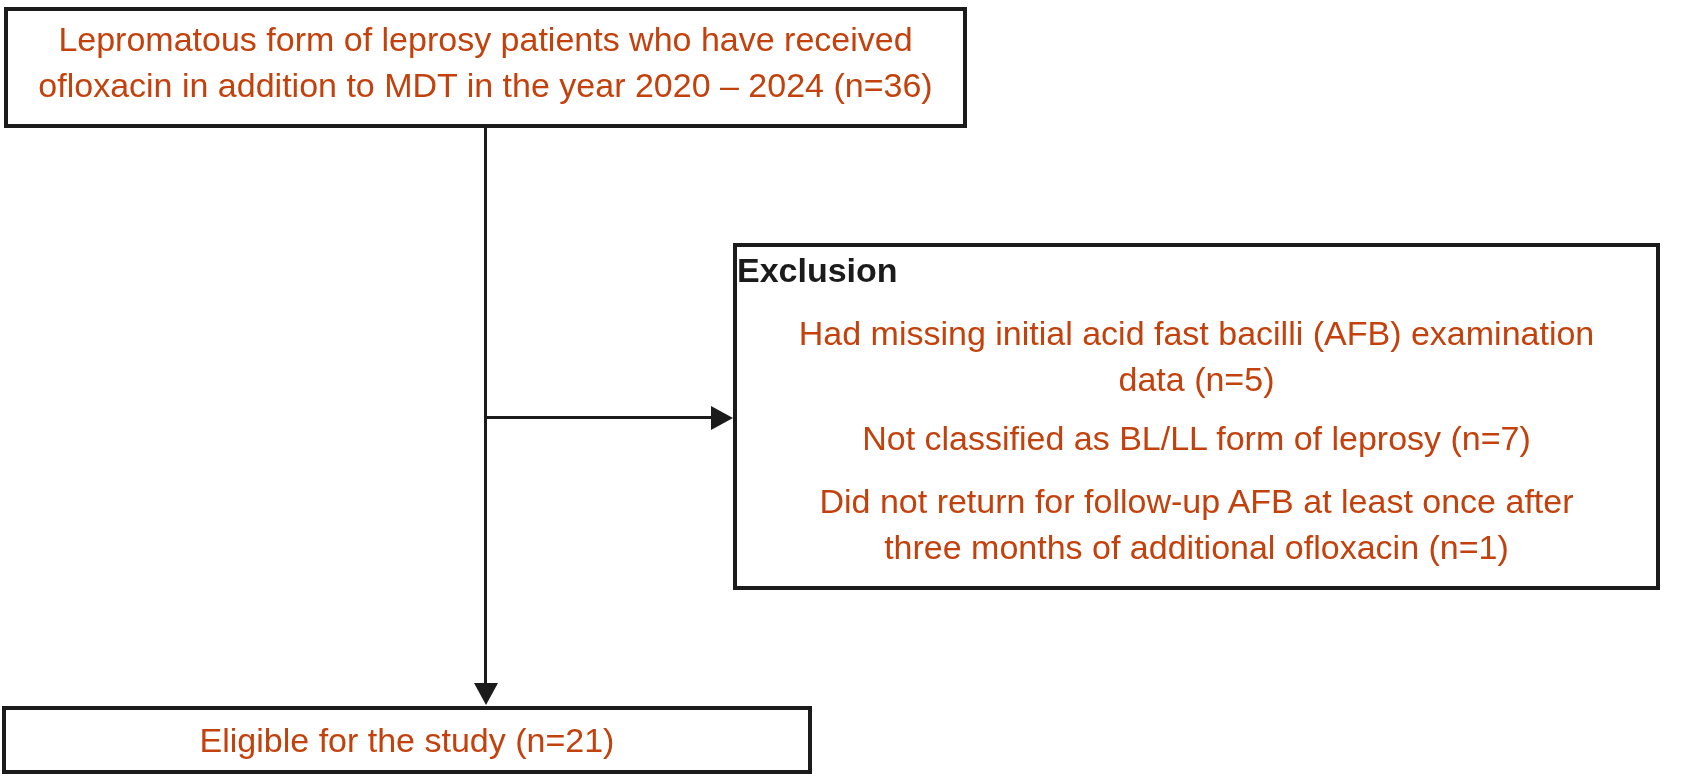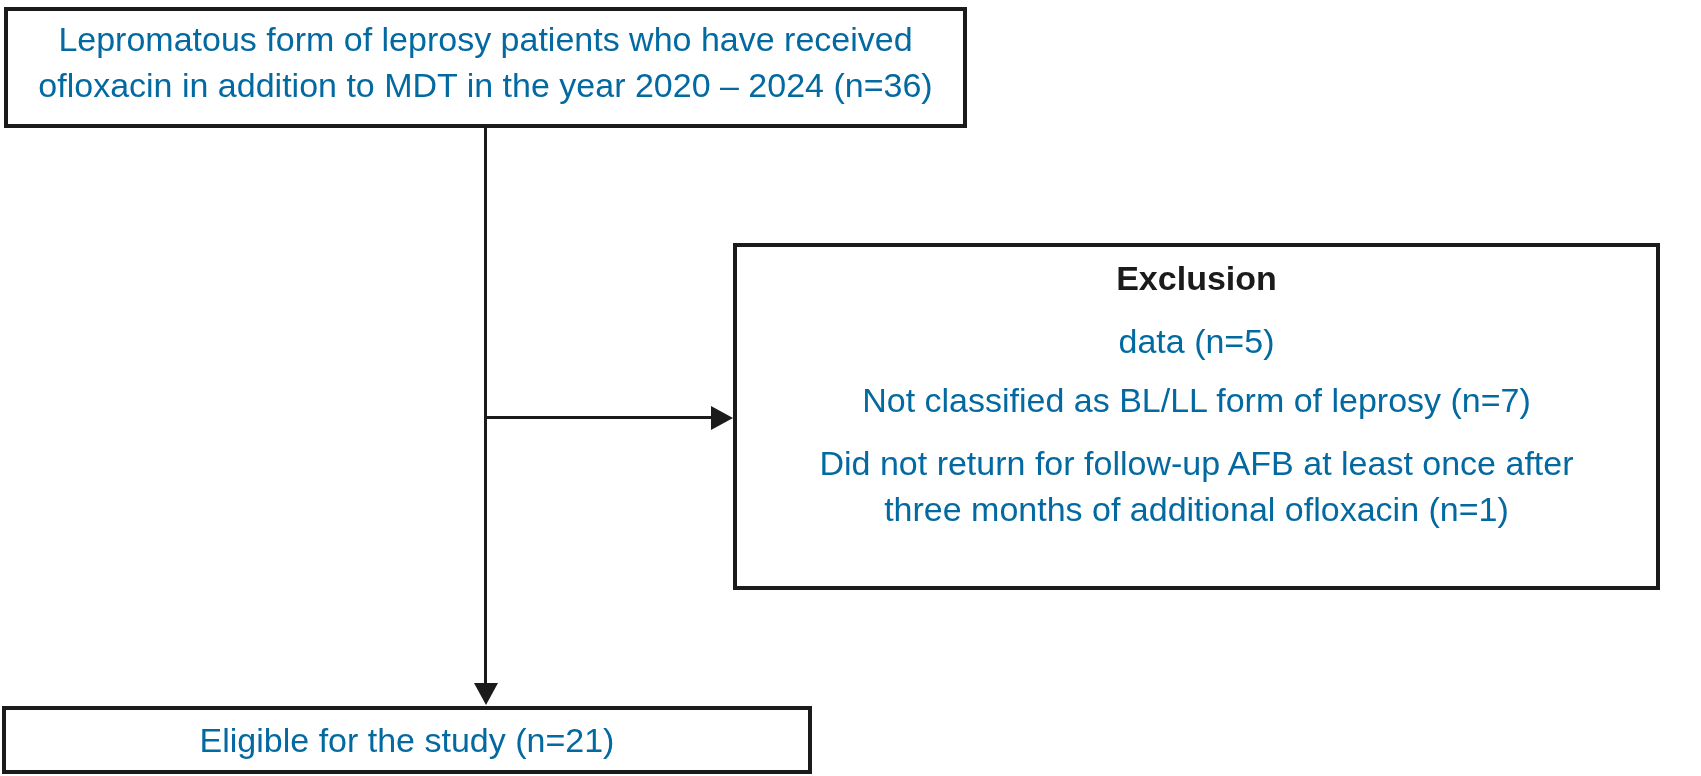--- a/index.html
+++ b/index.html
@@ -19,37 +19,35 @@
     position: absolute;
     box-sizing: border-box;
     border: 4px solid #1b1b1b;
     background: #ffffff;
   }
   .txt-line {
     white-space: nowrap;
     text-align: center;
     font-size: 34px;
     line-height: 46px;
-    color: #0369a1;
+    color: #c2410c;
   }
   
   .population-box {
     left: 4px; top: 7px;
     width: 963px; height: 121px;
     padding-top: 5px;
     text-align: center;
   }
   
   .exclusion-box {
     left: 733px; top: 243px;
     width: 927px; height: 347px;
-    padding-top: 8px;
     display: flex;
     flex-direction: column;
-    align-items: center;
   }
   .exclusion-title {
     font-size: 34px;
     line-height: 46px;
     font-weight: bold;
     white-space: nowrap;
   }
   .exclusion-item { margin-top: 17px; }
   .exclusion-item.second { margin-top: 13px; }
   
@@ -103,20 +101,21 @@
   <div class="vline"></div>
   <div class="arrowhead-down"></div>
 
   <div class="hline"></div>
   <div class="arrowhead-right"></div>
 
   <div class="box exclusion-box">
     <div class="exclusion-title">Exclusion</div>
 
     <div class="exclusion-item">
+      <div class="txt-line">Had missing initial acid fast bacilli (AFB) examination</div>
       <div class="txt-line">data (n=5)</div>
     </div>
 
     <div class="exclusion-item second">
       <div class="txt-line">Not classified as BL/LL form of leprosy (n=7)</div>
     </div>
 
     <div class="exclusion-item">
       <div class="txt-line">Did not return for follow-up AFB at least once after</div>
       <div class="txt-line">three months of additional ofloxacin (n=1)</div>

